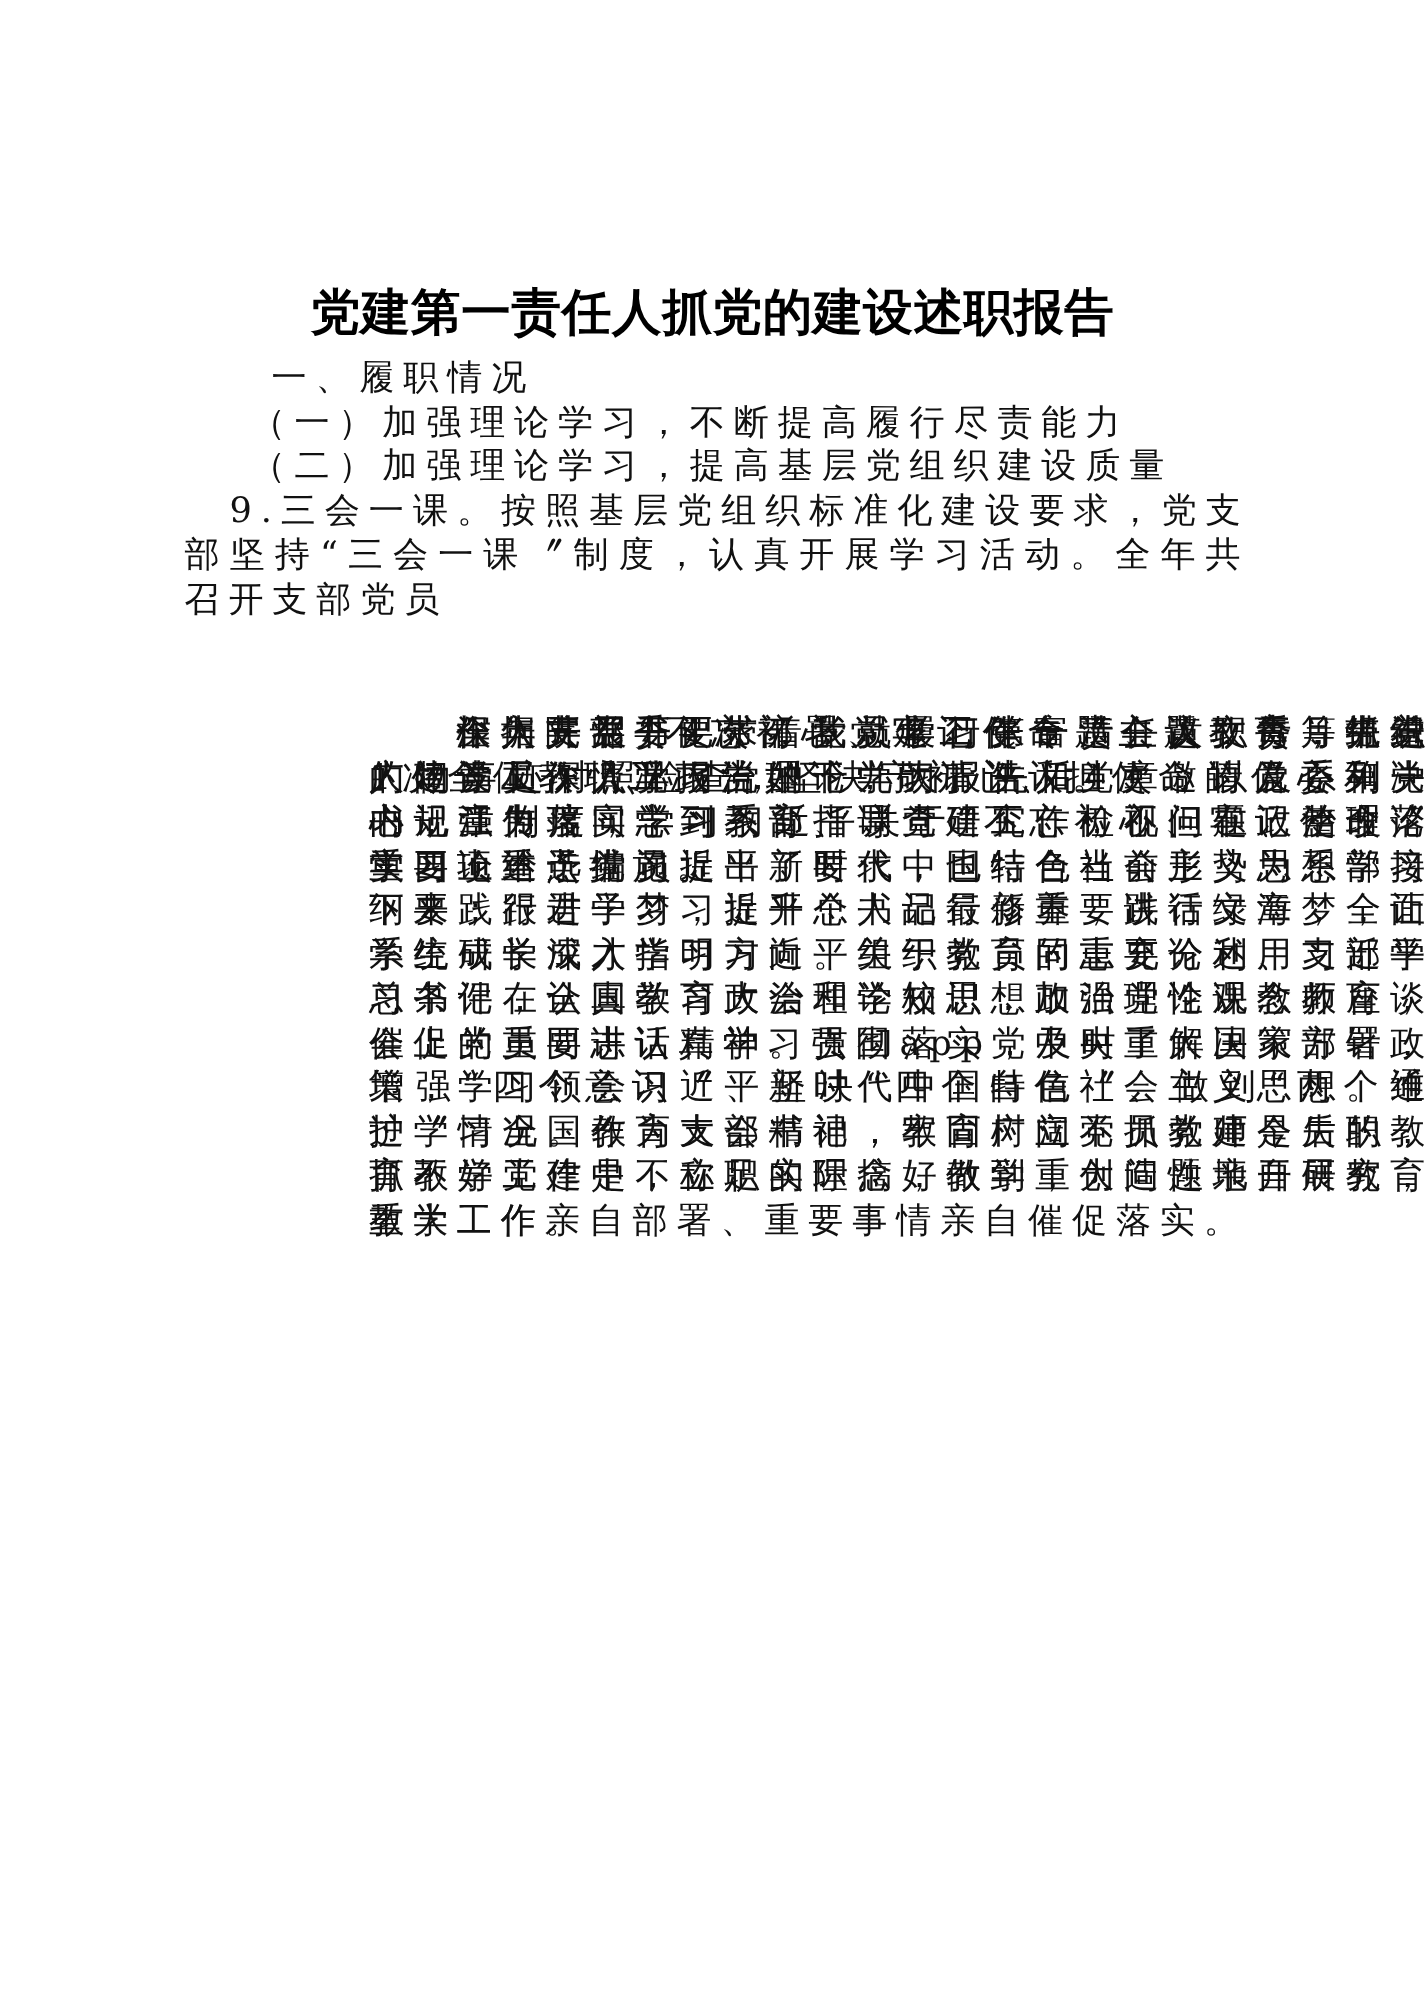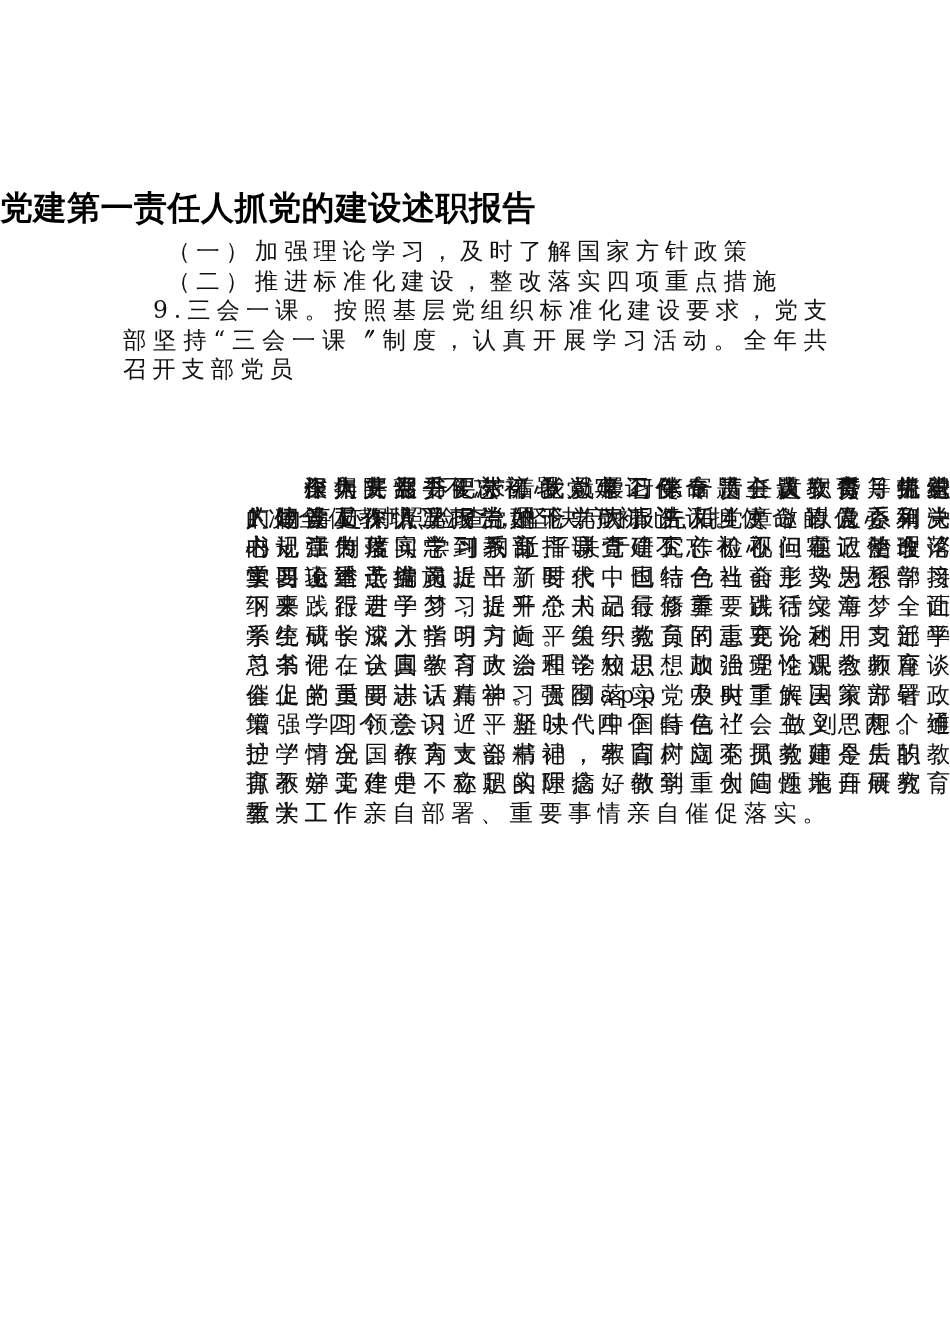--- a/index.html
+++ b/index.html
@@ -1,35 +1,36 @@
 <!DOCTYPE html>
 <html><head>
 <meta charset="utf-8">
 <style>
   html, body { margin: 0; padding: 0; background: #ffffff; }
   body { width: 950px; height: 1344px; position: relative; overflow: hidden;
          font-family: "DejaVu Serif", "Liberation Serif", serif; color: #111; }
   .page { position: absolute; left: 0; top: 0; width: 950px; height: 1344px; background: #fff; }
-  .title { position: absolute; left: 0; width: 950px; top: 186px; 
+  .title { position: absolute; left: 0; width: 950px; top: 186px; text-align: center;
            font-family: "DejaVu Sans", "Liberation Sans", sans-serif; font-weight: bold;
            font-size: 33px; line-height: 44px; letter-spacing: 0.5px; color: #000; }
   .body { position: absolute; left: 123px; top: 237px; width: 710px;
           font-size: 23.4px; line-height: 29.5px; letter-spacing: 5.9px; color: #111; }
   .body p { margin: 0; text-indent: 58px; text-align: justify; text-align-last: left; }
   .body p.h1 { text-indent: 58px; }
   .body p.h2 { text-indent: 44px; }
   .body p.item { text-indent: 30px; }
 </style>
 </head>
 <body>
 
 <div class="page">
   <div class="title">党建第一责任人抓党的建设述职报告</div>
   <div class="body">
     <p class="body">根据院党委要求，我就履行第一责任人职责，抓党的建设工作情况报告如下，敬请评议。</p>
-    <p class="h2">（一）加强理论学习，及时了解国家方针政策</p>
+    <p class="h1">一、履职情况</p>
+    <p class="h2">（一）加强理论学习，不断提高履行尽责能力</p>
     <p class="body">深入开展“不忘初心、牢记使命〞主题教育，带着广阔党员深入学习党的十九大报告和党章，以及系列党内规章制度；学习习近平关于“不忘初心、牢记使命〞重要论述选编习近平新时代中国特色社会主义思想学习纲要；跟进学习习近平总书记最新重要讲话文章，全面系统研学深入学习习近平关于教育的重要论述、习近平总书记在全国教育大会和学校思想政治理论课教师座谈会上的重要讲话精神。贯彻落实党中央重大决策部署，增强“四个意识〞、坚决“四个自信〞、做到“两个维护〞情况。作为支部书记，牢固树立不抓党建是失职，抓不好党建是不称职的理念，做到重大问题亲自研究，重大工作亲自部署、重要事情亲自催促落实。</p>
     <p class="body">全年共召开4次部署党建工作专题会议，每月组织1次全体教职工政治理论学习。先后4次邀请党委第一书记江传瑞同志到系部指导党建工作，不但在政治理论学习上给予党员提出了要求，也结合当前形势为系部接下来践行君子梦，提升个人品行修养，践行绿海梦，让学生成长成才指明方向。组织党员同志充分利用支部学习条件，认真学习政治理论知识，加强党性观念教育，催促党员同志认真学习强国app，及时了解国家方针政策，学习领会习近平新时代中国特色社会主义思想。通过学习全国教育大会精神，教育广阔党员教师今后的教育教学工作中，立足实际搞好教学，创造性地开展教育教学工作。</p>
     <p class="body">作为支部书记带着党员学习张富清、黄文秀等先进人物事迹对照检查，坚决守初心、担使命的信心和决心，强力落实学习教育、调查研究、检视问题、整改落实四项重点措施。</p>
-    <p class="h2">（二）推进标准化建设，整改落实四项重点措施</p>
+    <p class="h2">（二）加强理论学习，提高基层党组织建设质量</p>
     <p class="item">9.三会一课。按照基层党组织标准化建设要求，党支部坚持“三会一课〞制度，认真开展学习活动。全年共召开支部党员</p>
   </div>
 </div>
 
 </body></html>

